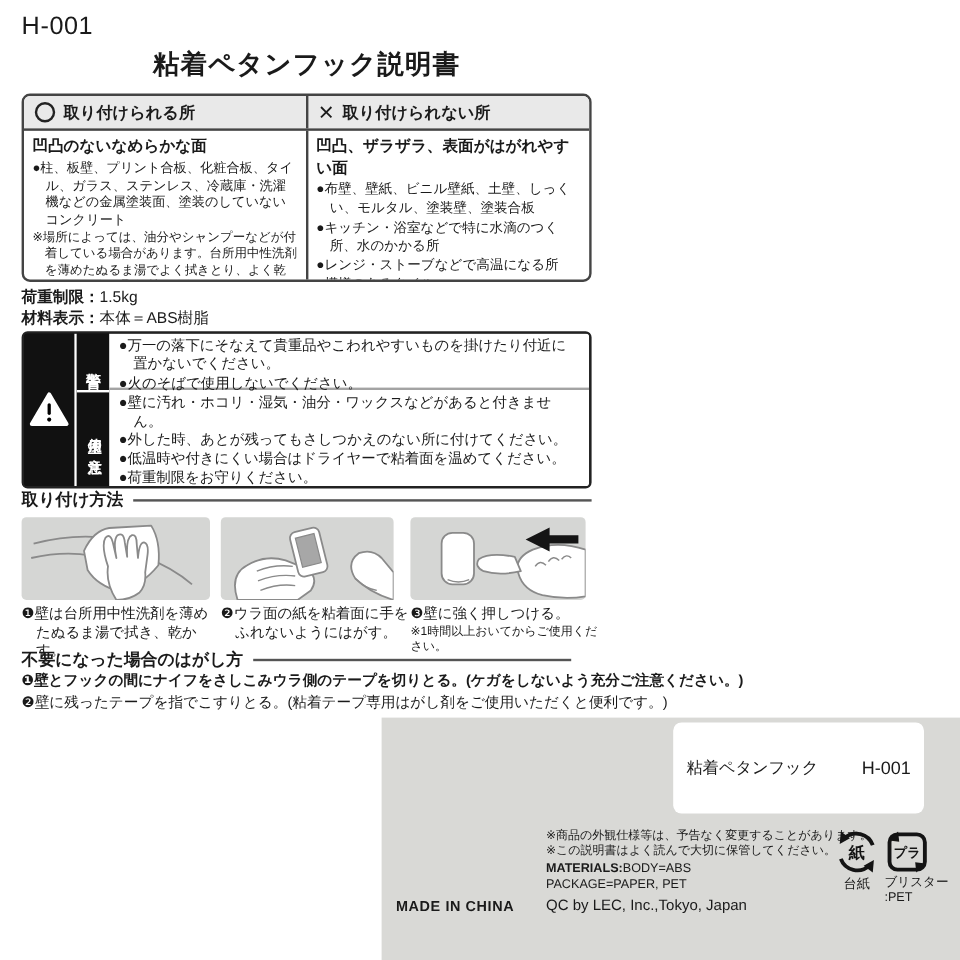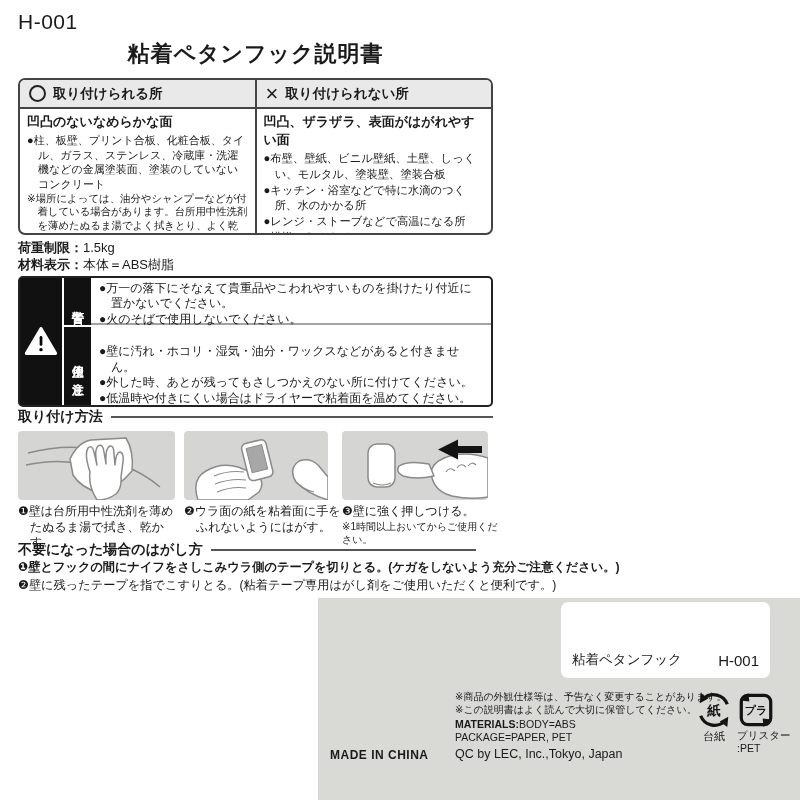--- a/index.html
+++ b/index.html
@@ -41,21 +41,21 @@
   #warn-tri-col{width:42px;background:#111;display:flex;align-items:center;justify-content:center;border-right:2px solid #fff;flex:none;}
   #warn-label-col{width:27px;background:#111;display:flex;flex-direction:column;flex:none;}
   .vcell{display:flex;align-items:center;justify-content:center;}
   #warn-label-cell{height:47px;border-bottom:2px solid #fff;flex:none;}
   #usage-label-cell{flex:1;}
   .vtext{color:#fff;writing-mode:vertical-rl;text-orientation:upright;font-weight:bold;letter-spacing:1px;}
   #warn-label-cell .vtext{font-size:12.5px;}
   #usage-label-cell .vtext{font-size:11.5px;}
   #warn-content{flex:1;display:flex;flex-direction:column;background:#fff;}
   #warn-row1{height:47px;border-bottom:2px solid #a3a3a3;padding:3px 8px;box-sizing:border-box;flex:none;}
-  #warn-row2{flex:1;padding:19px 8px;}
+  #warn-row2{flex:1;padding:3px 8px;}
   .warn-item{font-size:12px;line-height:1.28;padding-left:1em;text-indent:-1em;}
   #warn-row2 .warn-item{line-height:1.31;}
 
   
   .section-head{display:flex;align-items:center;gap:8px;font-weight:bold;font-size:14px;}
   .section-rule{flex:1;height:2px;background:#555;}
   #install-head{left:18px;top:408px;width:475px;}
   #removal-head{left:18px;top:541px;width:458px;}
 
   
@@ -69,21 +69,21 @@
   #cap1{left:18px;width:166px;} #cap2{left:184px;width:158px;} #cap3{left:342px;width:160px;}
   .cap-note{font-size:10px;line-height:1.35;}
 
   
   .removal-step{left:18px;width:762px;font-size:12.2px;}
   #removal-step1{top:559px;font-weight:bold;} #removal-step2{top:577px;}
 
   
   #package-panel{left:318px;top:598px;width:482px;height:202px;background:#d9d9d6;}
   #label-box{left:243px;top:4px;width:209px;height:76px;background:#fff;border-radius:7px;
-    padding:9px 11px;box-sizing:border-box;display:flex;justify-content:space-between;align-items:flex-end;}
+    padding:9px 11px;box-sizing:border-box;display:flex;justify-content:space-between;align-items:center;}
   #label-product{font-size:13.5px;}
   #label-code{font-size:15px;}
   #pkg-notes{left:137px;top:92px;font-size:10px;line-height:1.33;}
   #pkg-materials{left:137px;top:120px;font-size:10.5px;}
   #pkg-package-line{left:137px;top:133px;font-size:10.5px;}
   .pkg-bold{font-weight:bold;}
   #made-in{left:12px;top:150px;font-size:12px;font-weight:bold;letter-spacing:.5px;}
   #qc-line{left:137px;top:149px;font-size:12.5px;font-weight:normal;text-align:right;}
   #recycle-paper{left:377px;top:93px;width:38px;height:38px;}
   #recycle-plastic{left:419px;top:93px;width:38px;height:38px;}

